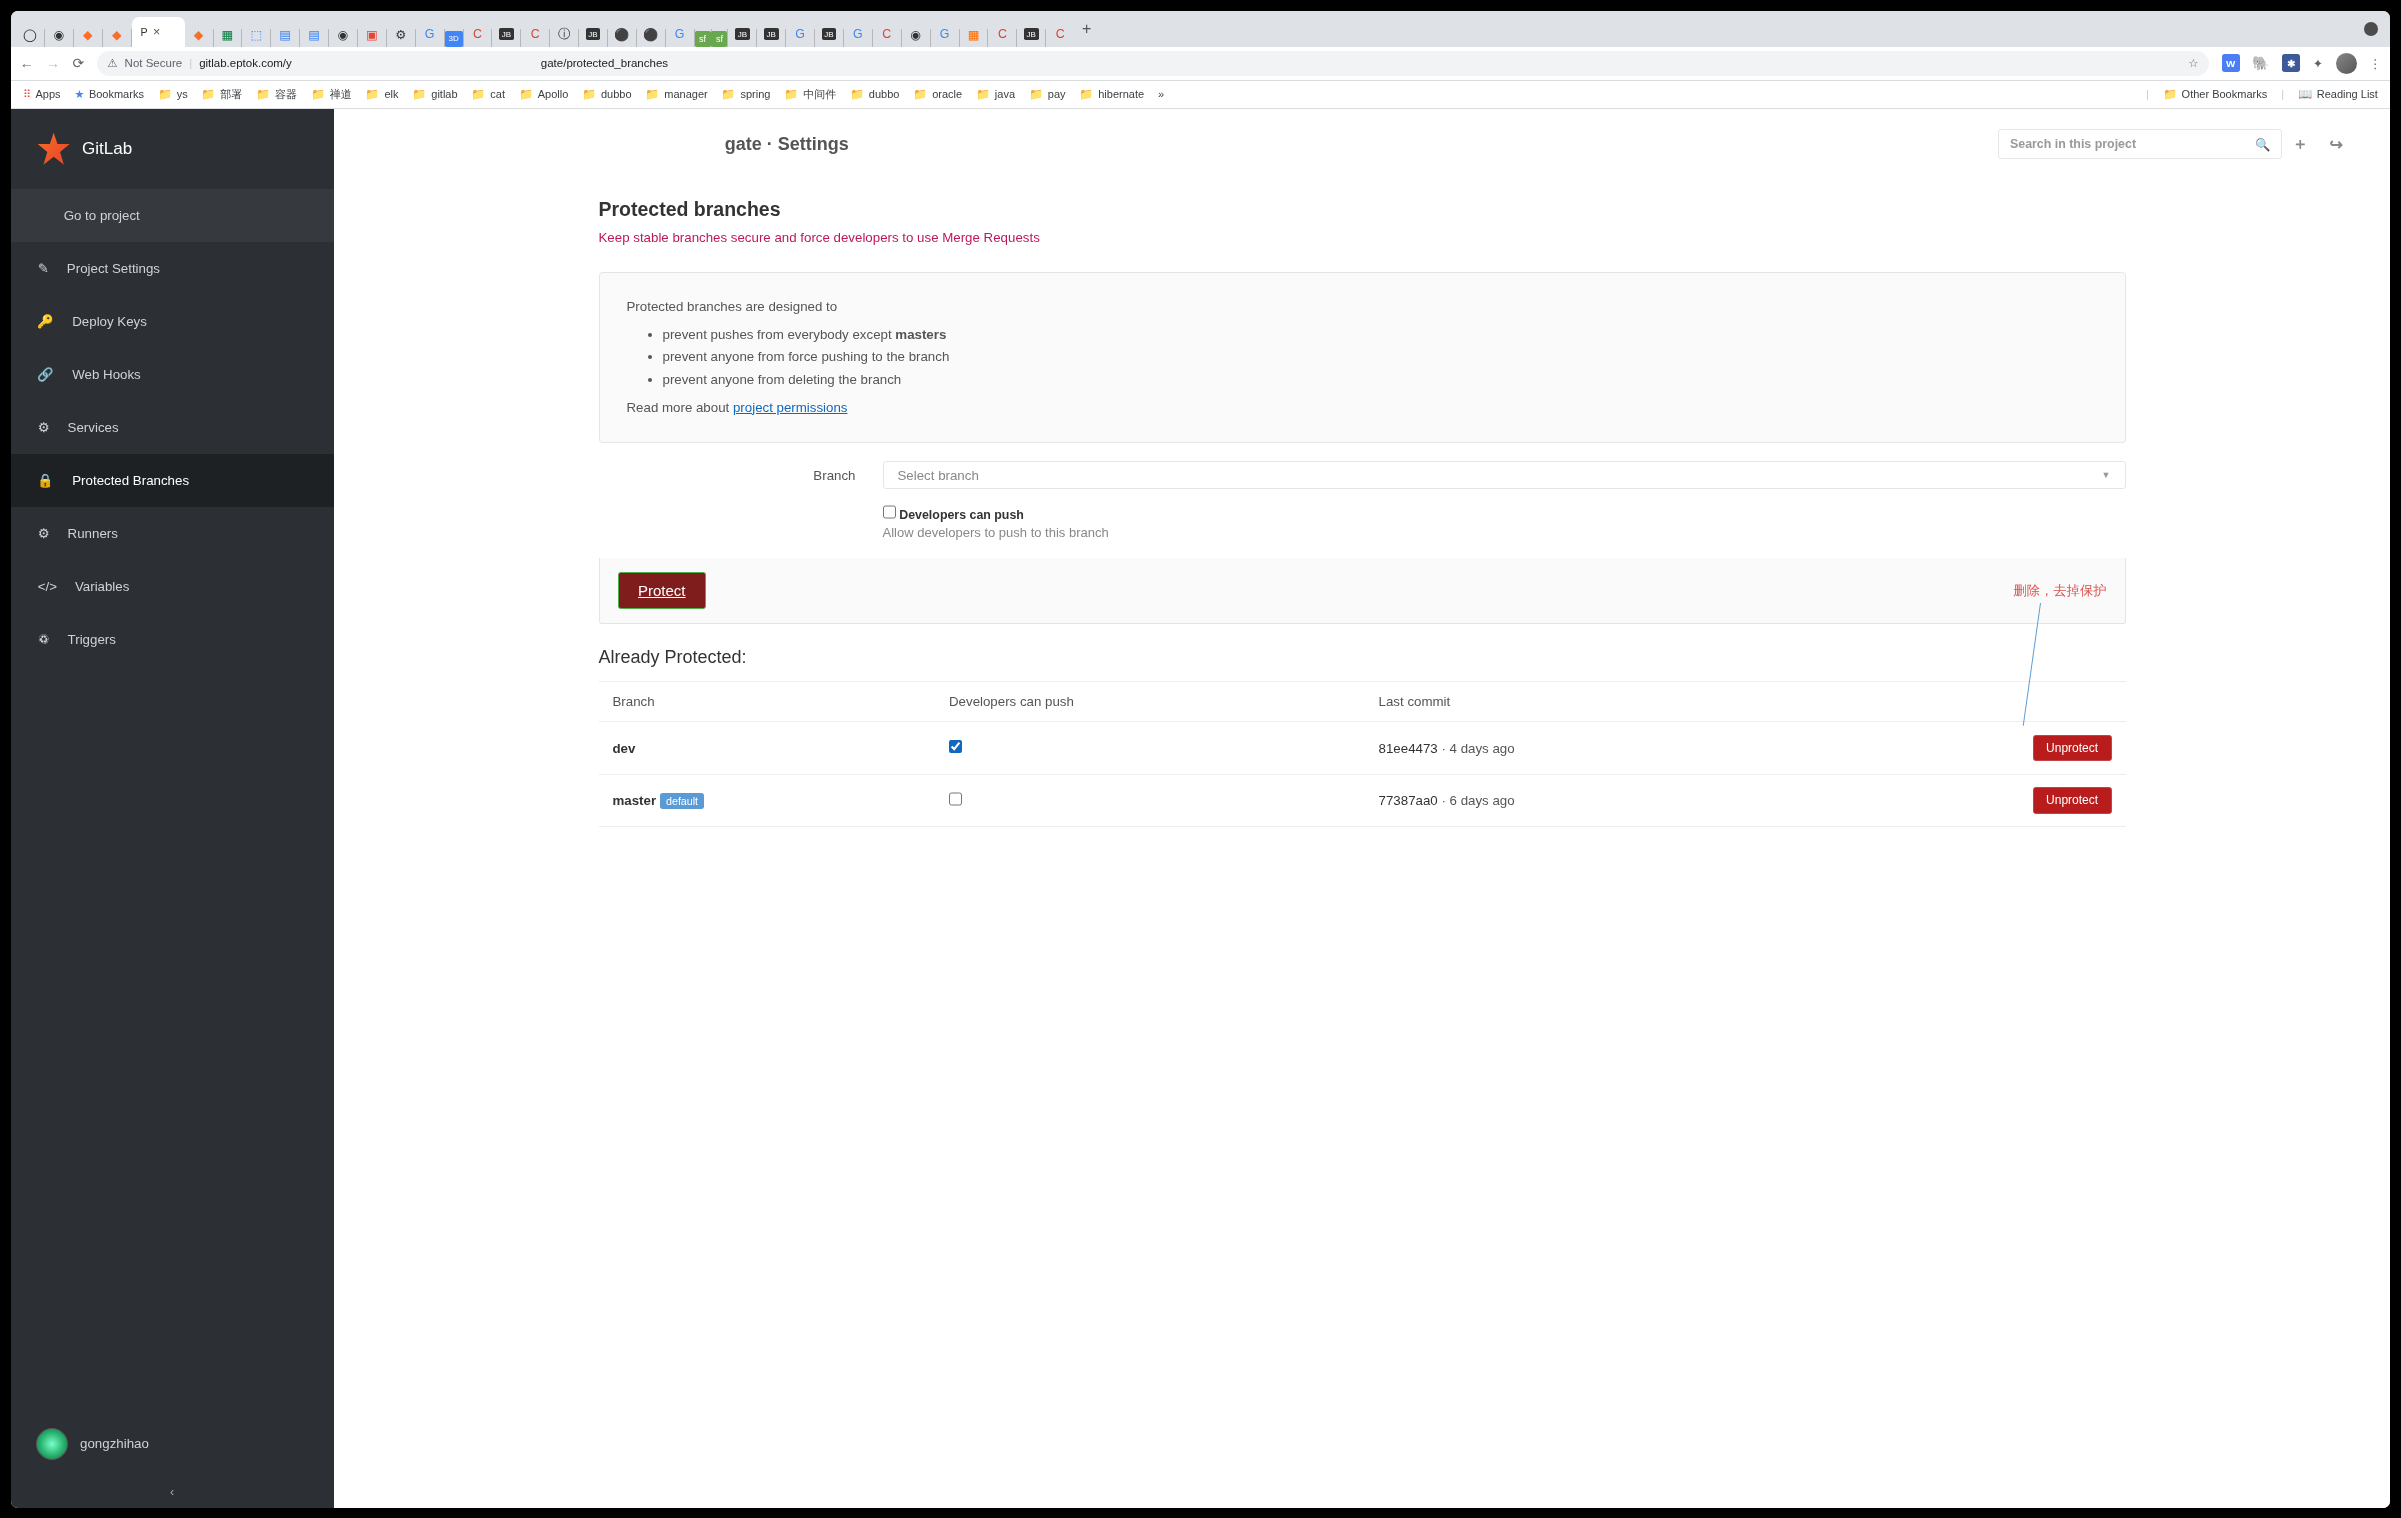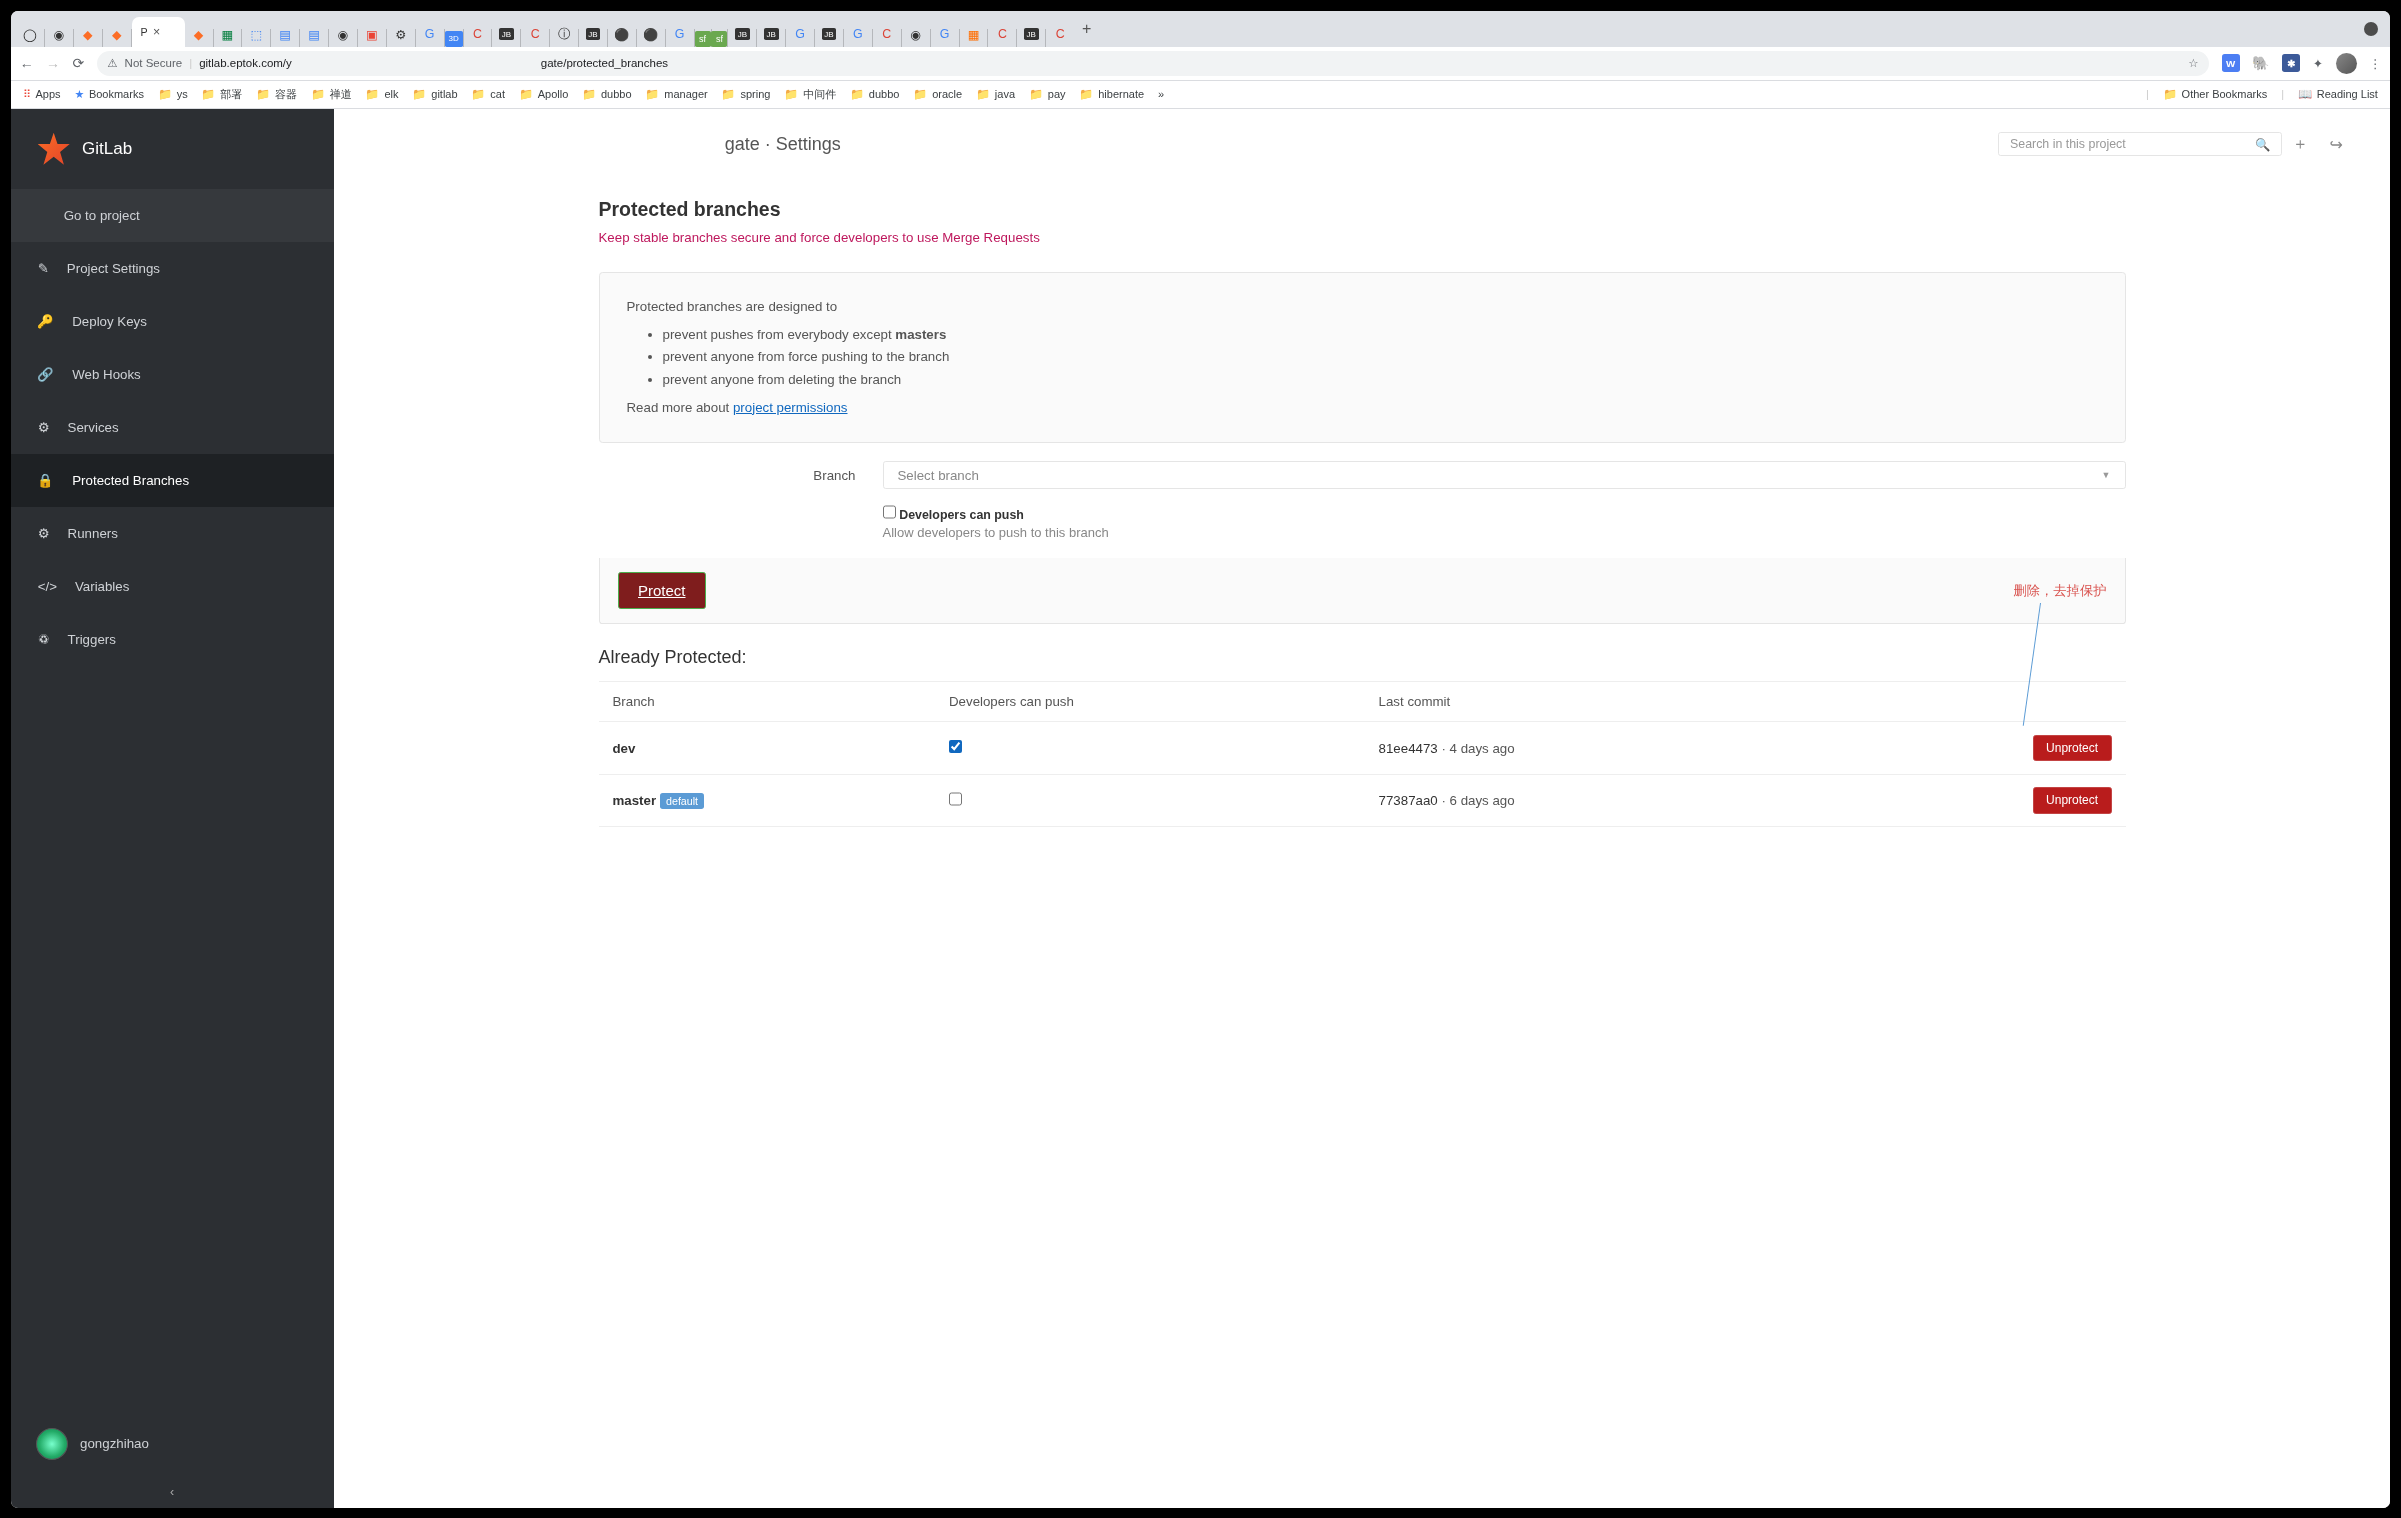--- a/index.html
+++ b/index.html
@@ -38,23 +38,23 @@
 .go-to { height: 53px; display: flex; align-items: center; padding: 0 27px 0 53px; font-size: 13.3px; background: #36393d; }
 .nav-item { height: 53px; display: flex; align-items: center; gap: 18px; padding: 0 27px; font-size: 13.3px; }
 .nav-item.active { background: #1e2124; color: #fff; }
 .nav-spacer { flex: 1; }
 .sidebar-user { height: 64px; display: flex; align-items: center; gap: 12.4px; padding: 0 25px; font-size: 13.3px; }
 .user-av { width: 32px; height: 32px; border-radius: 50%; background: radial-gradient(circle,#7fc 0%, #2a6 60%, #175 100%); border: 1.8px solid #555; transform: rotate(45deg); }
 .collapse-bar { height: 32px; display: flex; align-items: center; justify-content: center; color: #aaa; }
 
 
 .main { flex: 1; background: #fff; padding: 0 36px 36px 36px; overflow-y: auto; }
-.topbar { height: 71px; display: flex; align-items: center; }
+.topbar { height: 71px; display: flex; align-items: center; font-weight: bold; }
 .breadcrumb { font-size: 18px; color: #555; }
-.search-proj { margin-left: auto; width: 284px; height: 24px; border: 0.9px solid #e5e5e5; border-radius: 2.7px; display: flex; align-items: center; padding: 0 10.7px; color: #999; font-size: 12.4px; gap: 7px; }
+.search-proj { margin-left: auto; width: 284px; height: 30px; border: 0.9px solid #e5e5e5; border-radius: 2.7px; display: flex; align-items: center; padding: 0 10.7px; color: #999; font-size: 12.4px; gap: 7px; }
 .plus-btn, .exit-btn { width: 36px; text-align: center; color: #888; font-size: 16px; }
 
 .content { max-width: 1741px; margin: 0 auto; padding: 0 107px; }
 h2.title { font-size: 19.5px; font-weight: 600; margin: 18px 0 9px; color: #333; }
 .subtitle { color: #be185d; font-size: 13.3px; margin-bottom: 27px; }
 
 .info-box { border: 0.9px solid #e5e5e5; border-radius: 3.6px; padding: 23px 27px; background: #fafafa; margin-bottom: 18px; color: #555; font-size: 13.3px; line-height: 1.7; }
 .info-box ul { padding-left: 36px; margin: 5.3px 0; }
 .info-box a { color: #1068bf; text-decoration: underline; }
 

